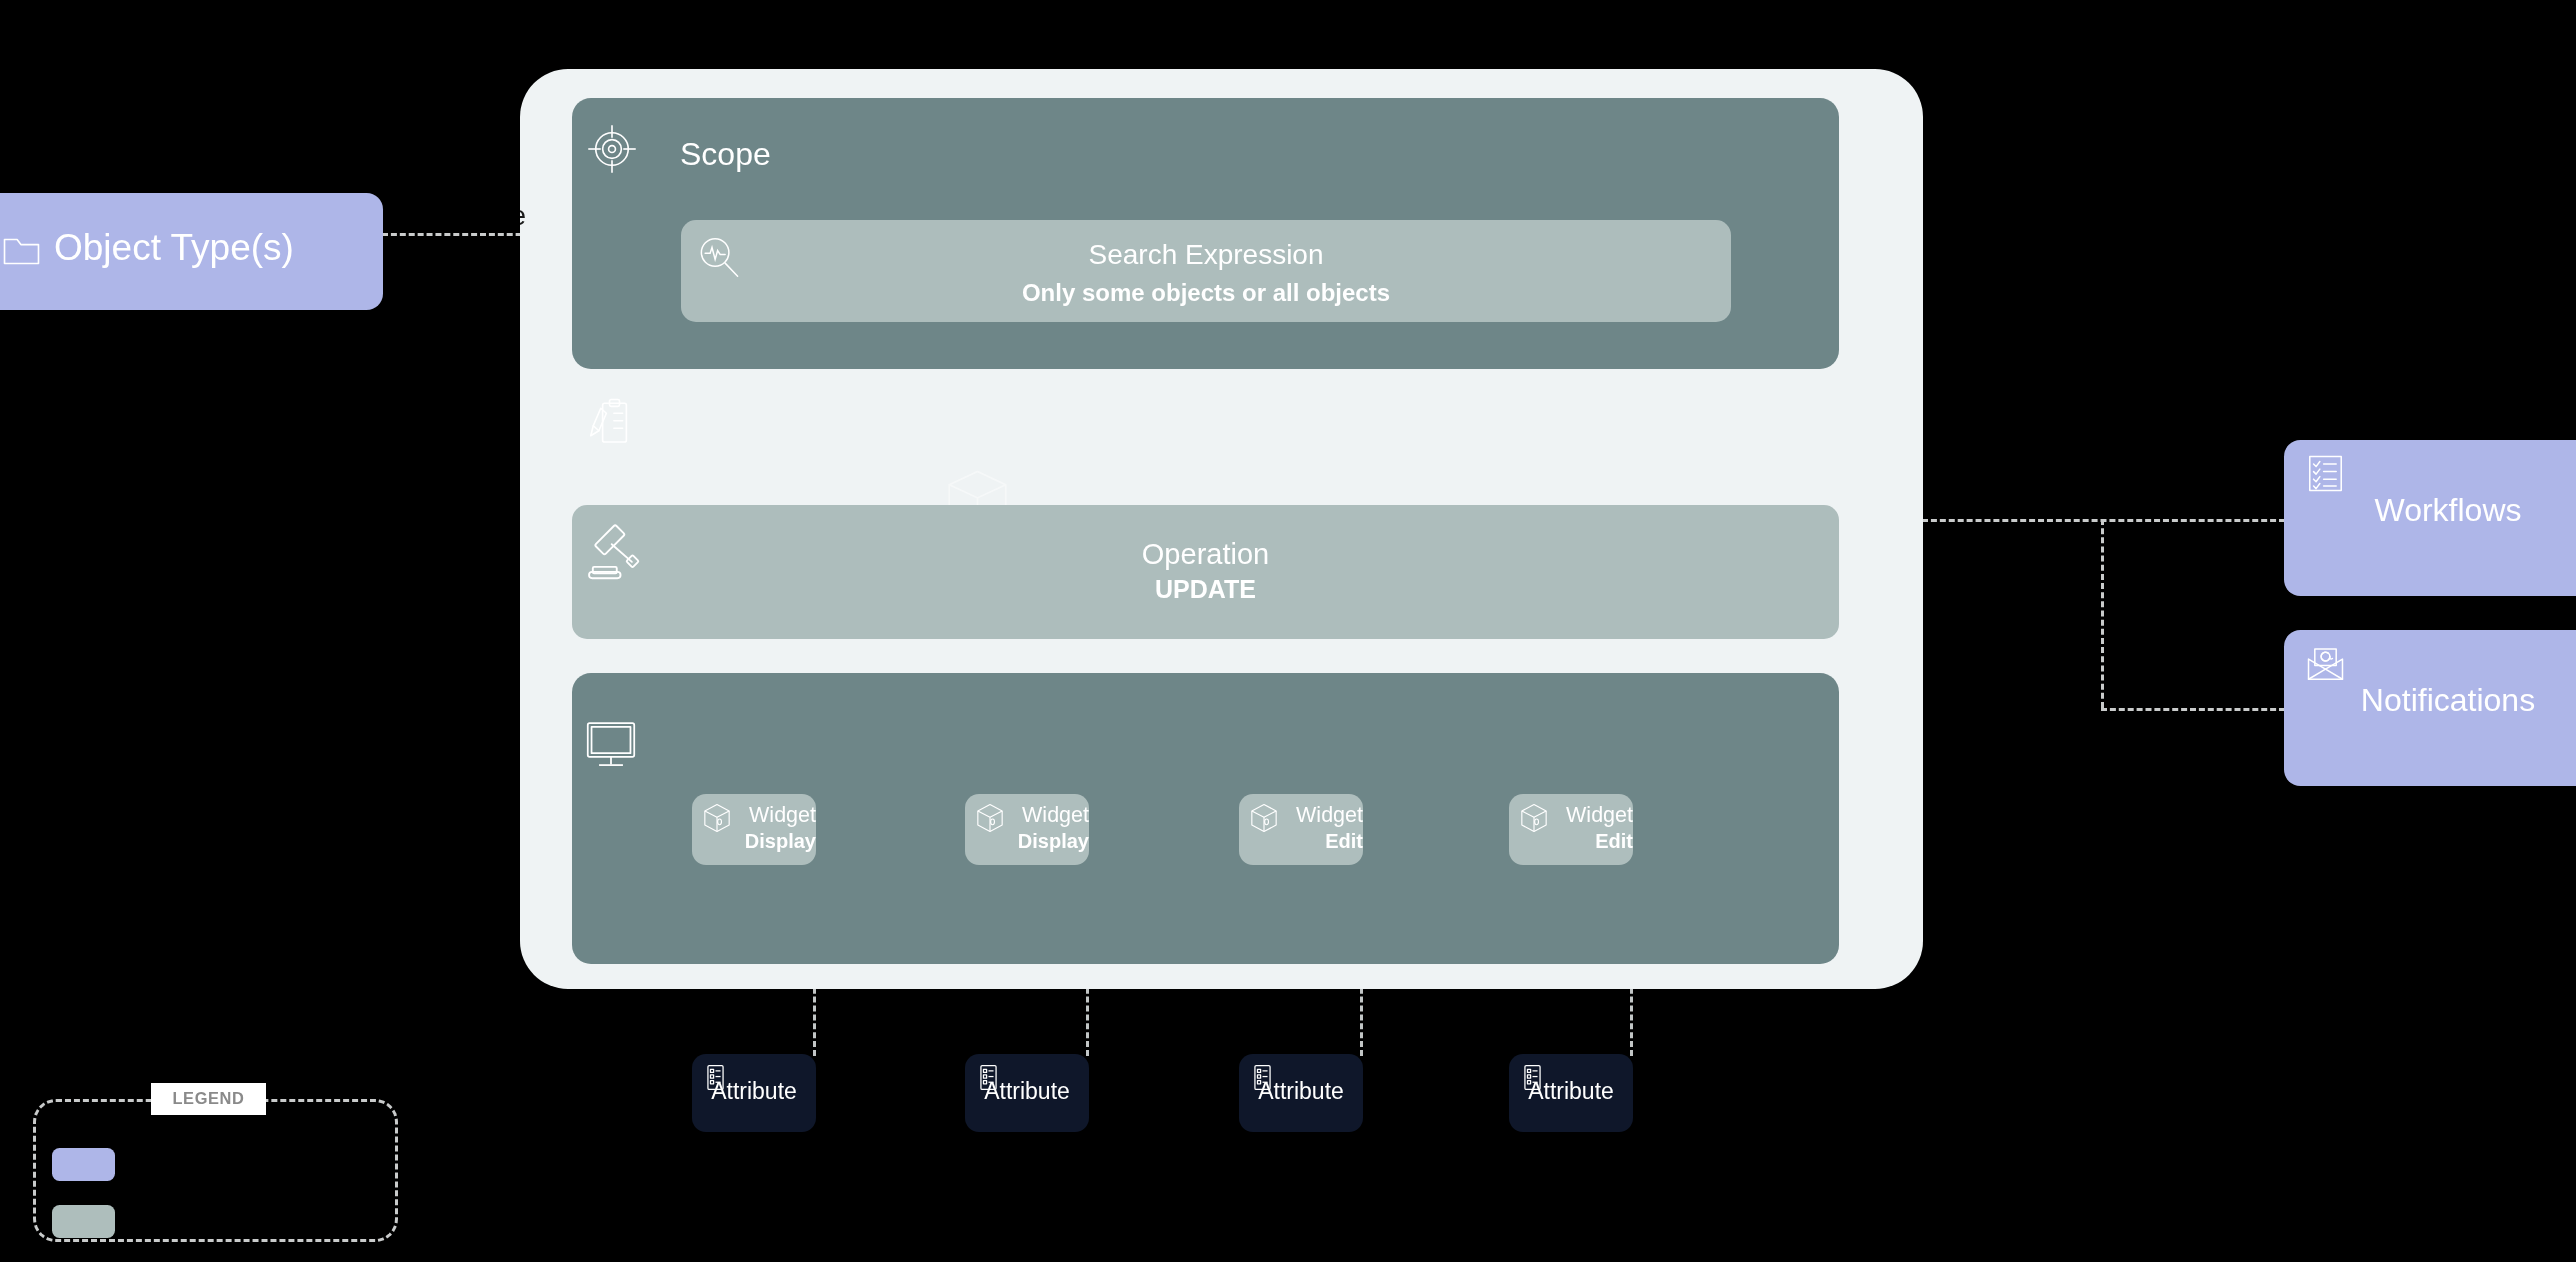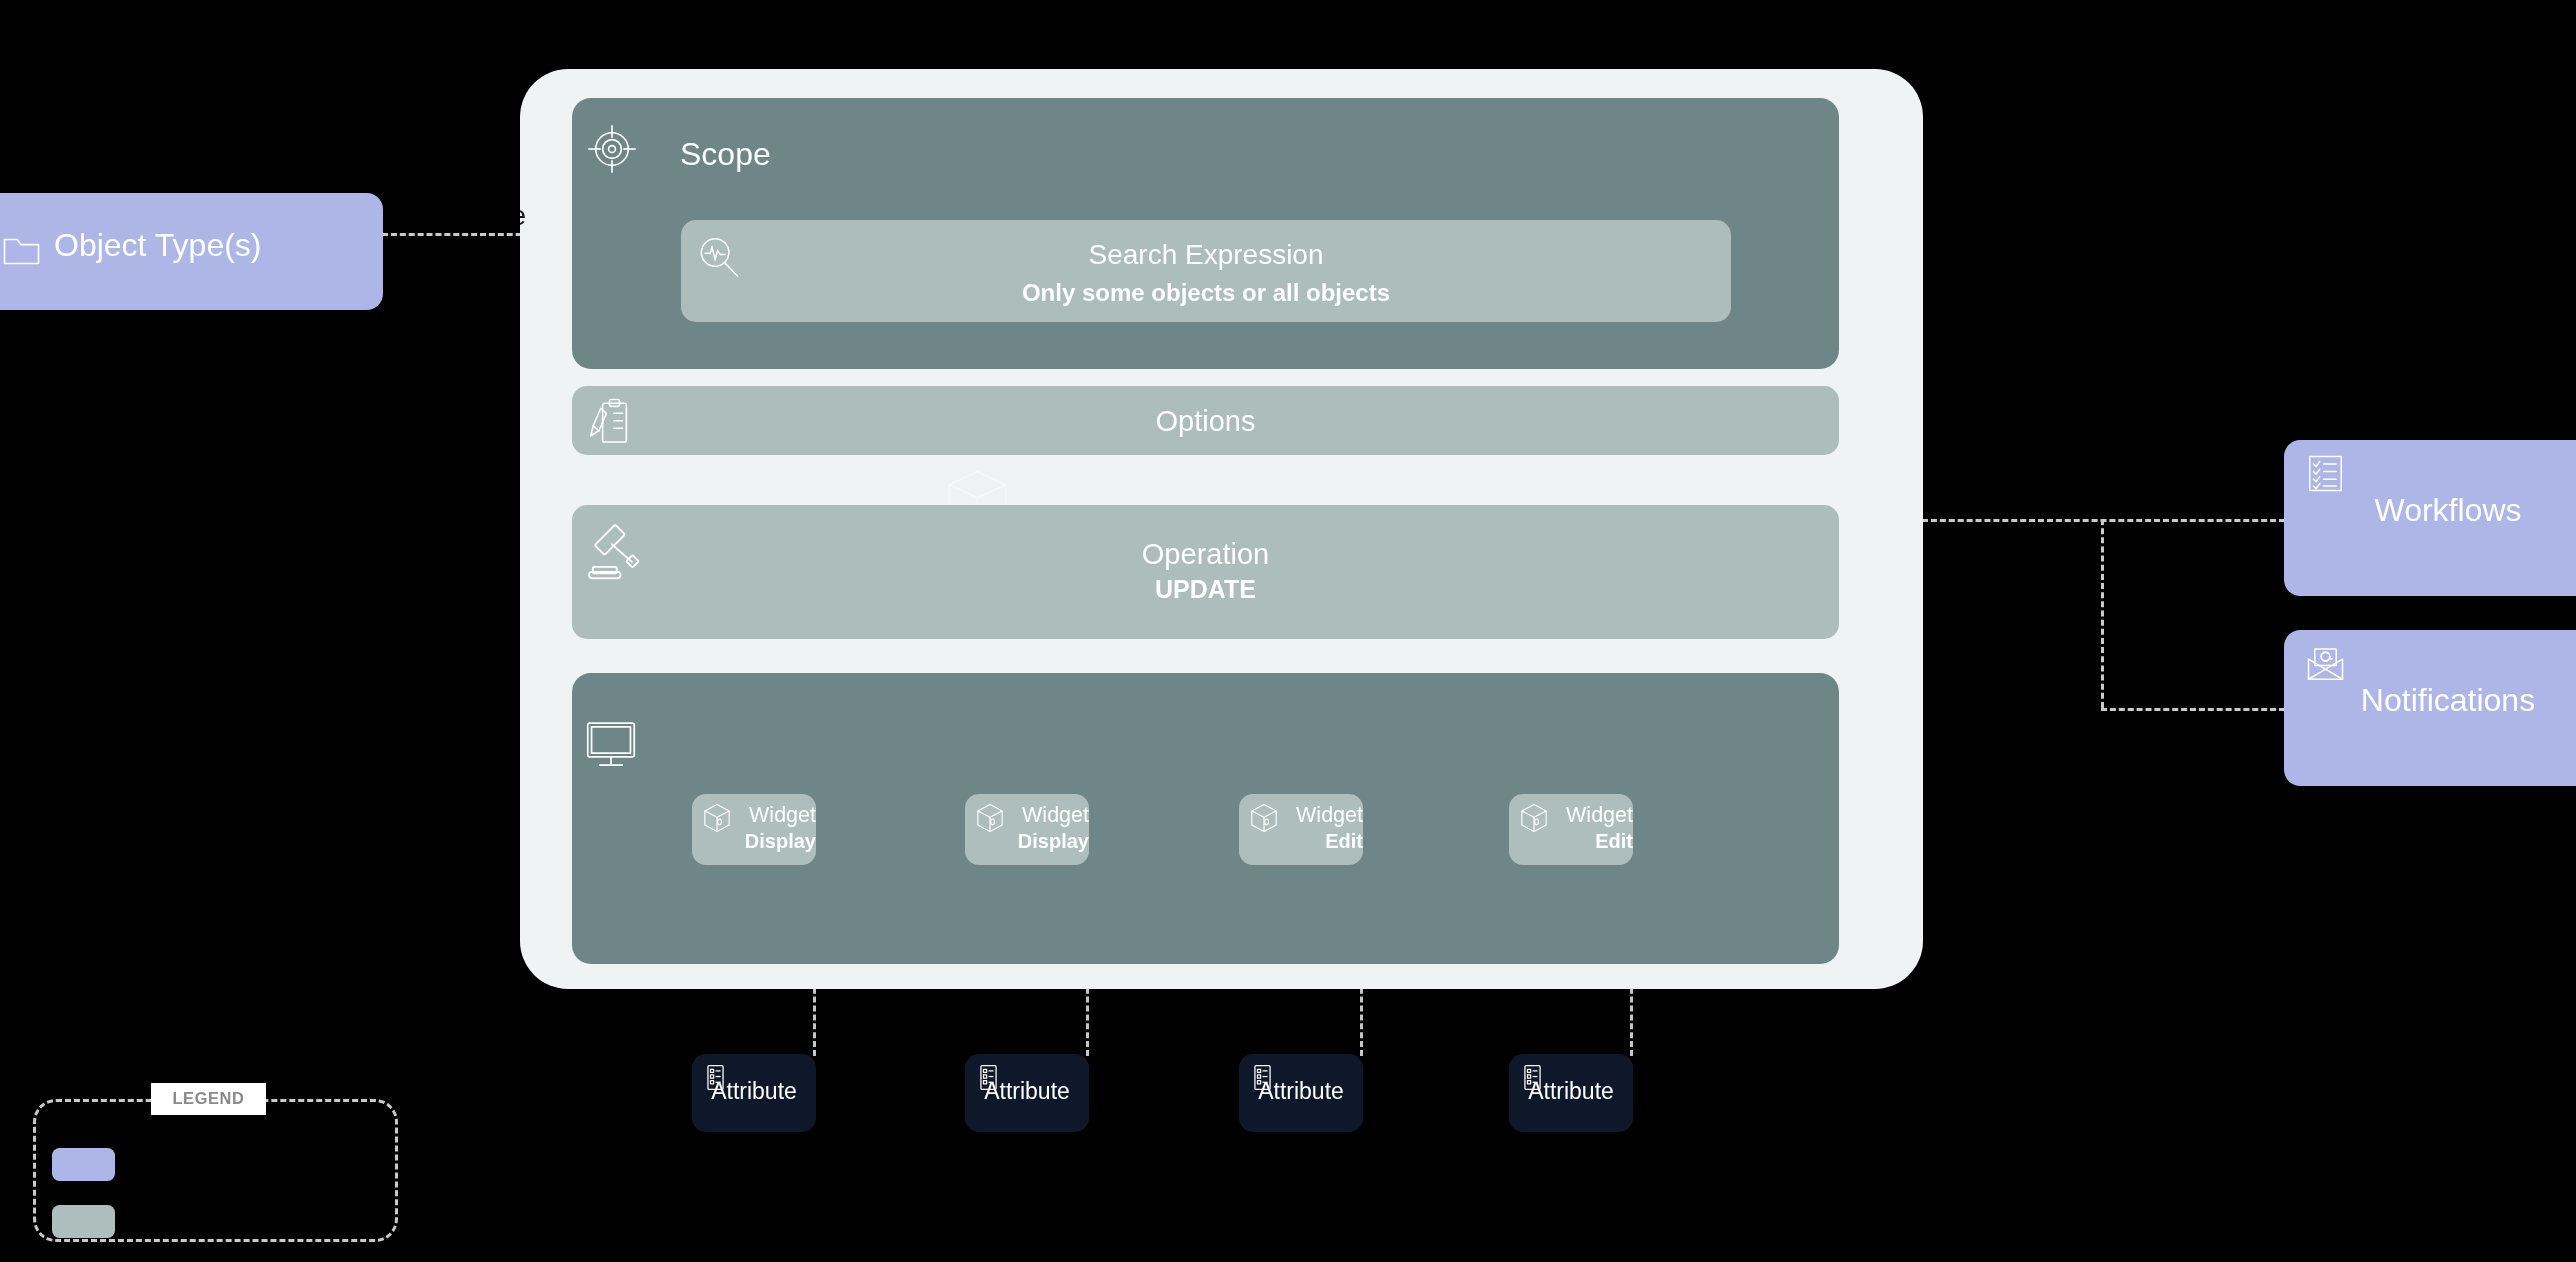--- a/index.html
+++ b/index.html
@@ -141,21 +141,21 @@
   
   #object-type {
     position: absolute;
     left: -20px; top: 193px;
     width: 403px; height: 117px;
     background: #aeb6e8;
     border-radius: 16.4px;
   }
   #object-type .otext {
     position: absolute; left: 74px; top: 34px;
-    font-size: 32px; color: #ffffff;
+    font-size: 37px; color: #ffffff;
   }
   #object-type .oicon { position: absolute; left: 21.5px; top: 39px; width: 39px; height: 39px; }
 
   
   #workflows {
     position: absolute;
     left: 2284px; top: 440px;
     width: 328px; height: 156px;
     background: #aeb6e8;
     border-radius: 16.4px;
@@ -289,23 +289,20 @@
   </span>
 
   <span class="icon" id="hidden-box-icon">
     <svg viewBox="0 0 110 110" fill="none" stroke="#ffffff" stroke-width="2.6" stroke-linejoin="round">
       <polygon points="55,12 100,33 100,78 55,99 10,78 10,33"></polygon>
       <polyline points="10,33 55,54 100,33"></polyline>
       <line x1="55" y1="54" x2="55" y2="99"></line>
     </svg>
   </span>
 
-  <div id="options-row">
-    <div id="options-label">Options</div>
-  </div>
   <span class="icon" id="options-icon">
     <svg viewBox="0 0 80 80" fill="none" stroke="#ffffff" stroke-width="2.6" stroke-linejoin="round" stroke-linecap="round">
       <rect x="25" y="10" width="38" height="62" rx="3"></rect>
       <rect x="36" y="4" width="16" height="11" rx="2.5"></rect>
       <line x1="43" y1="26" x2="57" y2="26"></line>
       <line x1="43" y1="38" x2="57" y2="38"></line>
       <line x1="43" y1="50" x2="57" y2="50"></line>
       <path d="M22 18 L10 46 L6 62 L19 54 L31 26 Z"></path>
       <line x1="10" y1="46" x2="19" y2="54"></line>
     </svg>

